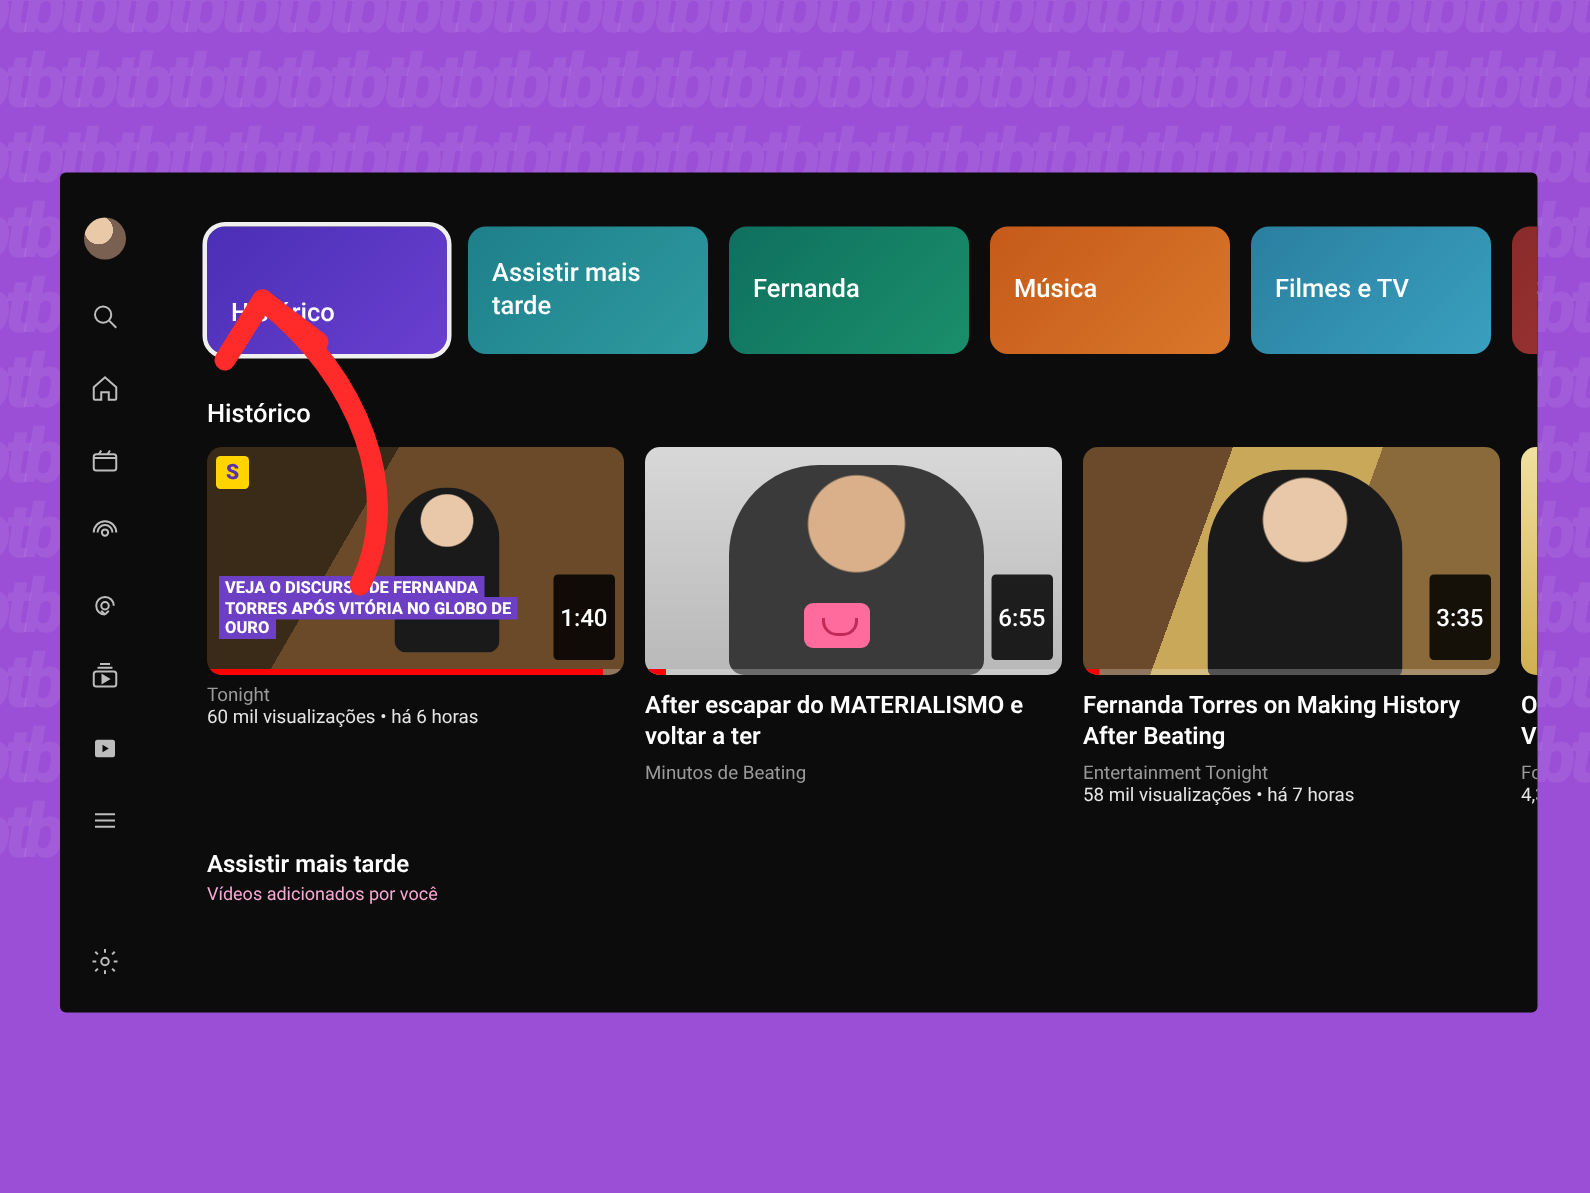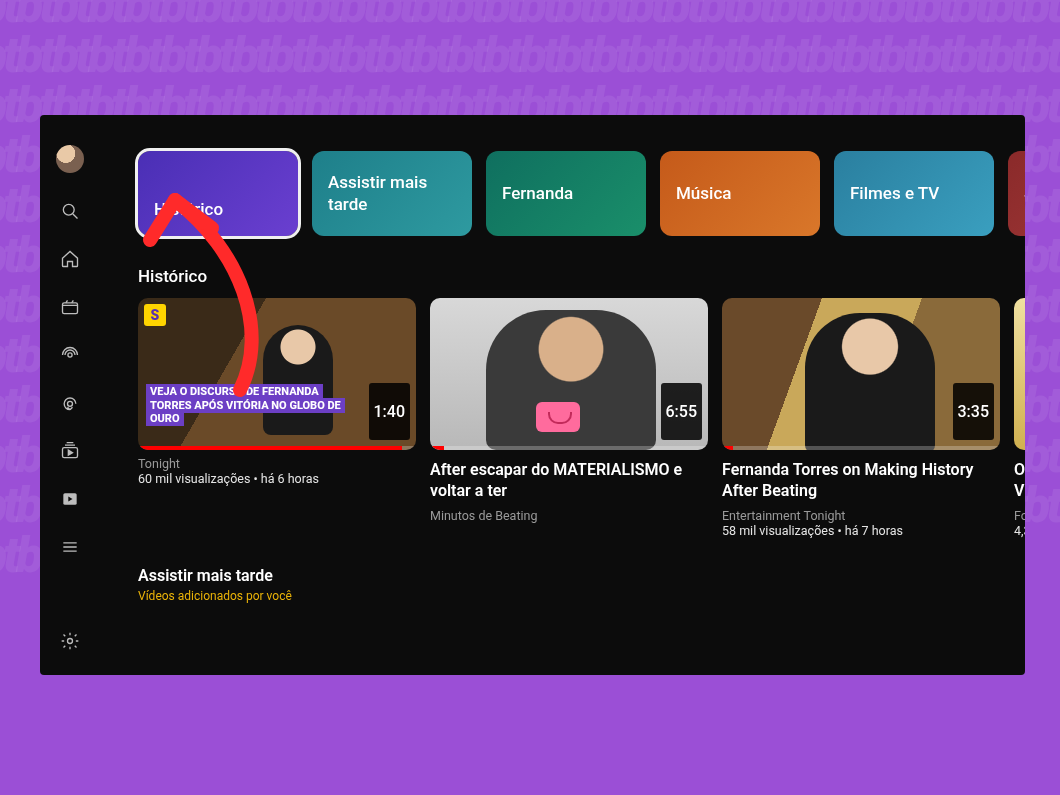--- a/index.html
+++ b/index.html
@@ -188,21 +188,21 @@
     font-size: 12.5px;
     margin-top: 0;
   }
   .section-title-2 {
     color: #fff;
     font-size: 16px;
     font-weight: 600;
     margin-top: 28px;
   }
   .section-sub {
-    color: #eab308;
+    color: #f9a8d4;
     font-size: 12px;
     margin-top: 4px;
   }
   
   .thumb-0 { background: linear-gradient(120deg,#3a2a18 0 35%,#6a4a28 35% 100%); }
   .thumb-0 .person { position:absolute; left:45%; top:18%; width:70px; height:110px; background: radial-gradient(circle at 50% 20%, #e8c8a8 0 18%, transparent 19%), linear-gradient(#1a1a1a,#1a1a1a); border-radius: 35px 35px 8px 8px; }
   .thumb-1 { background: linear-gradient(180deg,#d8d8d8,#b8b8b8); }
   .thumb-1 .person { position:absolute; left:20%; top:8%; width:170px; height:140px; background: radial-gradient(circle at 50% 28%, #d9b08a 0 24%, transparent 25%), linear-gradient(#3a3a3a,#3a3a3a); border-radius: 60px 60px 10px 10px; }
   .thumb-1 .pinkbox { position:absolute; left:38%; bottom:18px; width:44px; height:30px; background:#ff6b9d; border-radius:6px; }
   .thumb-1 .pinkbox::after { content:""; position:absolute; left:12px; top:10px; width:20px; height:10px; border:2px solid #c22a5a; border-top:none; border-radius:0 0 10px 10px; }

